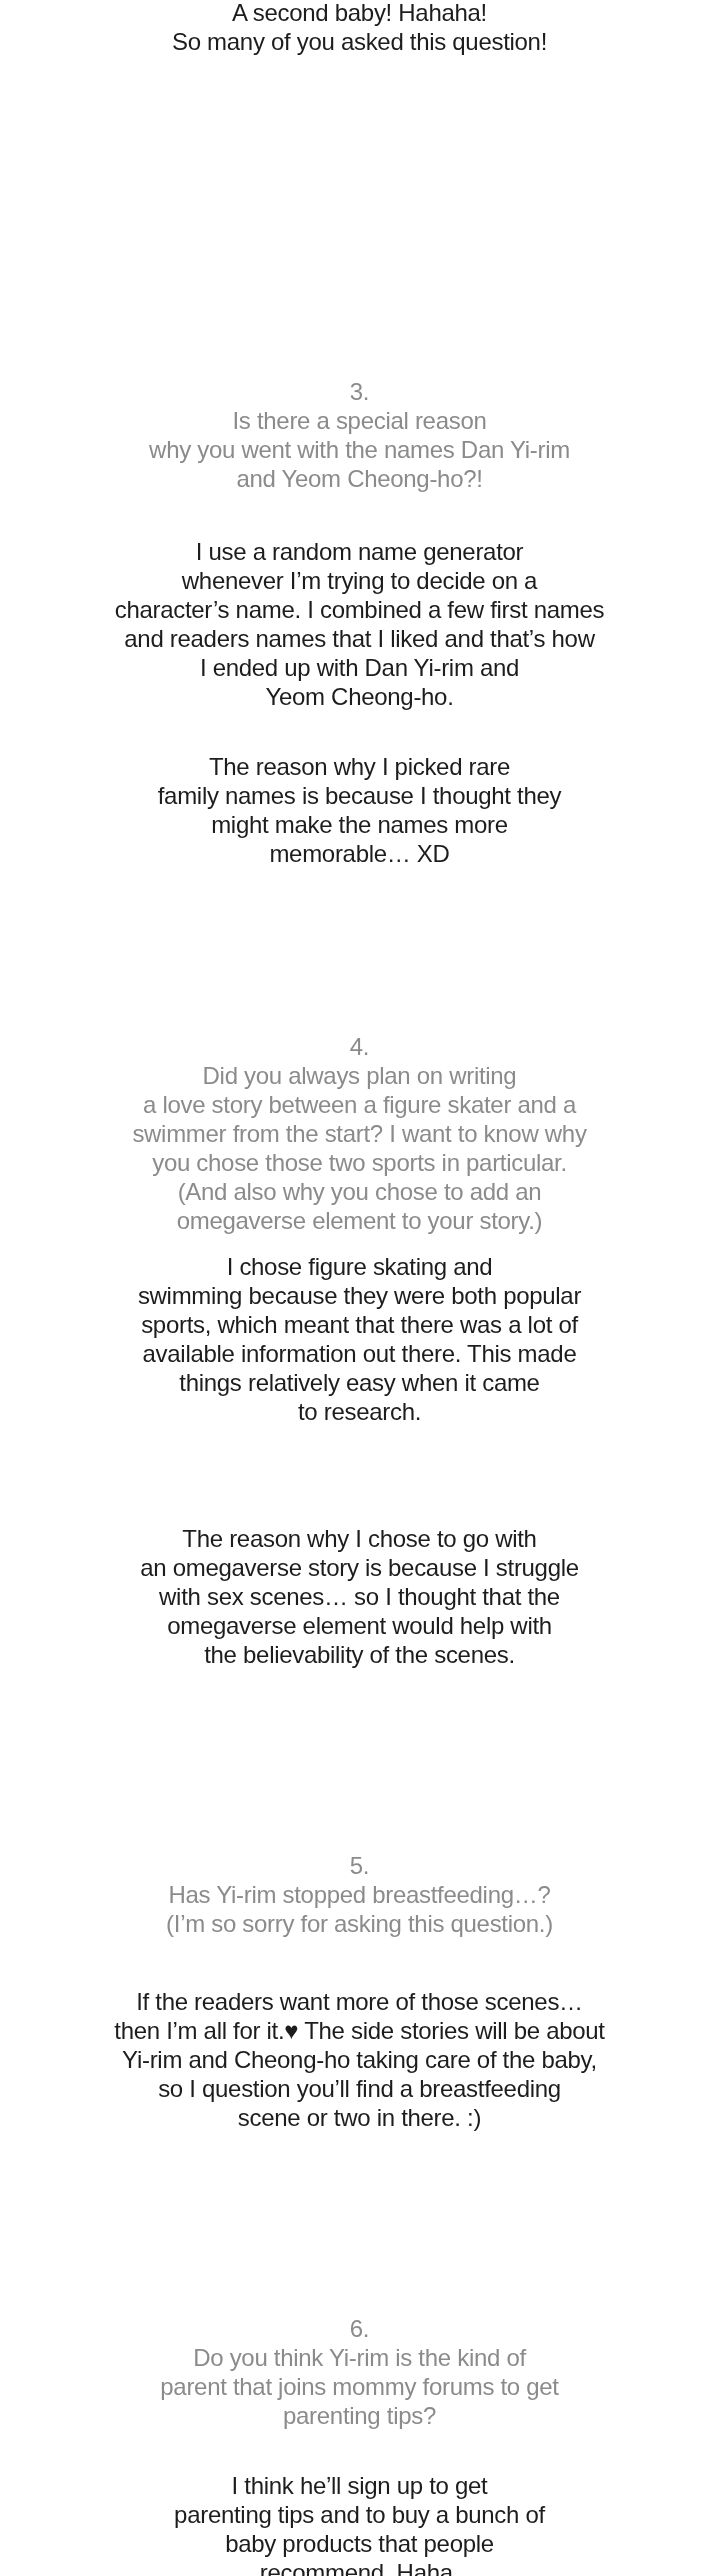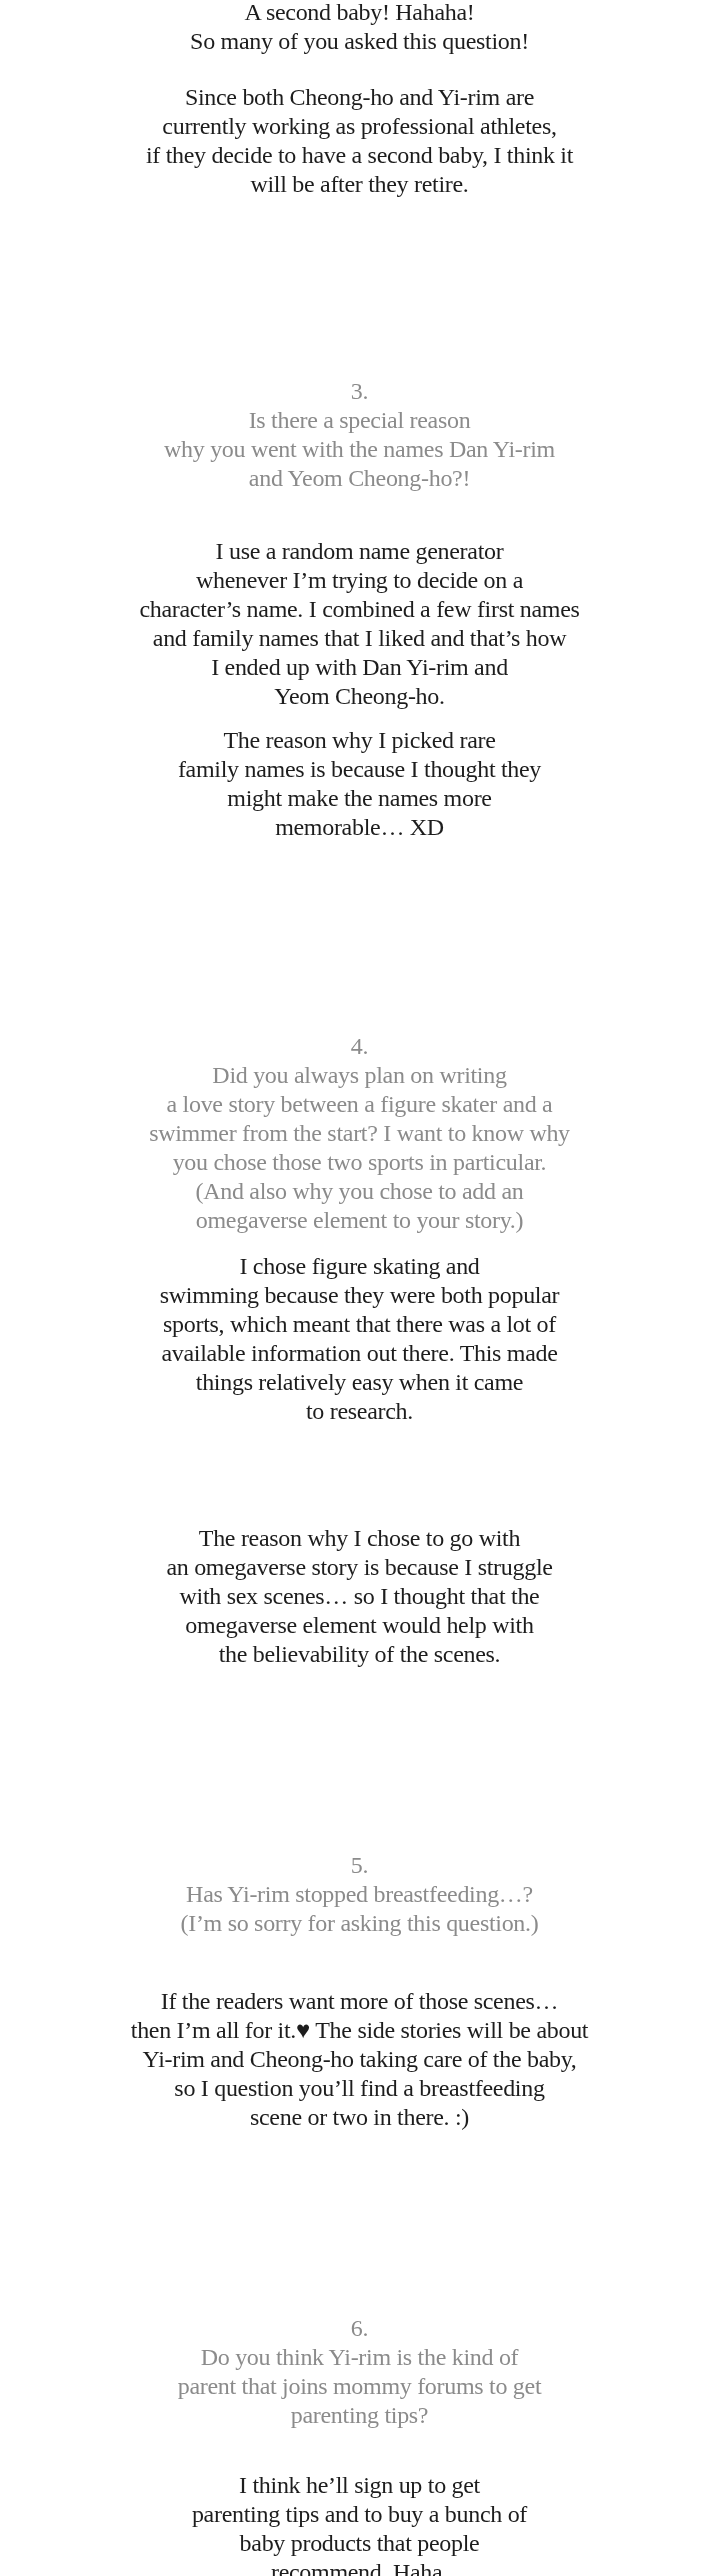--- a/index.html
+++ b/index.html
@@ -9,56 +9,52 @@
   }
   * { margin: 0; padding: 0; box-sizing: border-box; }
   html, body { background: var(--page-bg); }
   .page {
     position: relative;
     width: 719px;
     height: 2576px;
     margin: 0;
     background: var(--page-bg);
     overflow: hidden;
-    font-family: Liberation Serif, serif;
+    font-family: Liberation Sans, sans-serif;
   }
   .block {
     position: absolute;
     left: 0;
     width: 719px;
     text-align: center;
     white-space: pre-line;
     font-size: 24px;
     line-height: 29px;
     letter-spacing: -0.3px;
   }
   .answer { color: var(--answer-color); }
   .question { color: var(--question-color); }
 </style>
 </head>
 <body>
 
 <div class="page">
   <div class="block answer" style="top:-2px">A second baby! Hahaha!
 So many of you asked this question!</div>
-  <div class="block answer" style="top:83px">Since both Cheong-ho and Yi-rim are
-currently working as professional athletes,
-if they decide to have a second baby, I think it
-will be after they retire.</div>
   <div class="block question" style="top:377px">3.
 Is there a special reason
 why you went with the names Dan Yi-rim
 and Yeom Cheong-ho?!</div>
   <div class="block answer" style="top:537px">I use a random name generator
 whenever I’m trying to decide on a
 character’s name. I combined a few first names
-and family names that I liked and that’s how
+and readers names that I liked and that’s how
 I ended up with Dan Yi-rim and
 Yeom Cheong-ho.</div>
-  <div class="block answer" style="top:726px">The reason why I picked rare
+  <div class="block answer" style="top:752px">The reason why I picked rare
 family names is because I thought they
 might make the names more
 memorable… XD</div>
   <div class="block question" style="top:1032px">4.
 Did you always plan on writing
 a love story between a figure skater and a
 swimmer from the start? I want to know why
 you chose those two sports in particular.
 (And also why you chose to add an
 omegaverse element to your story.)</div>

